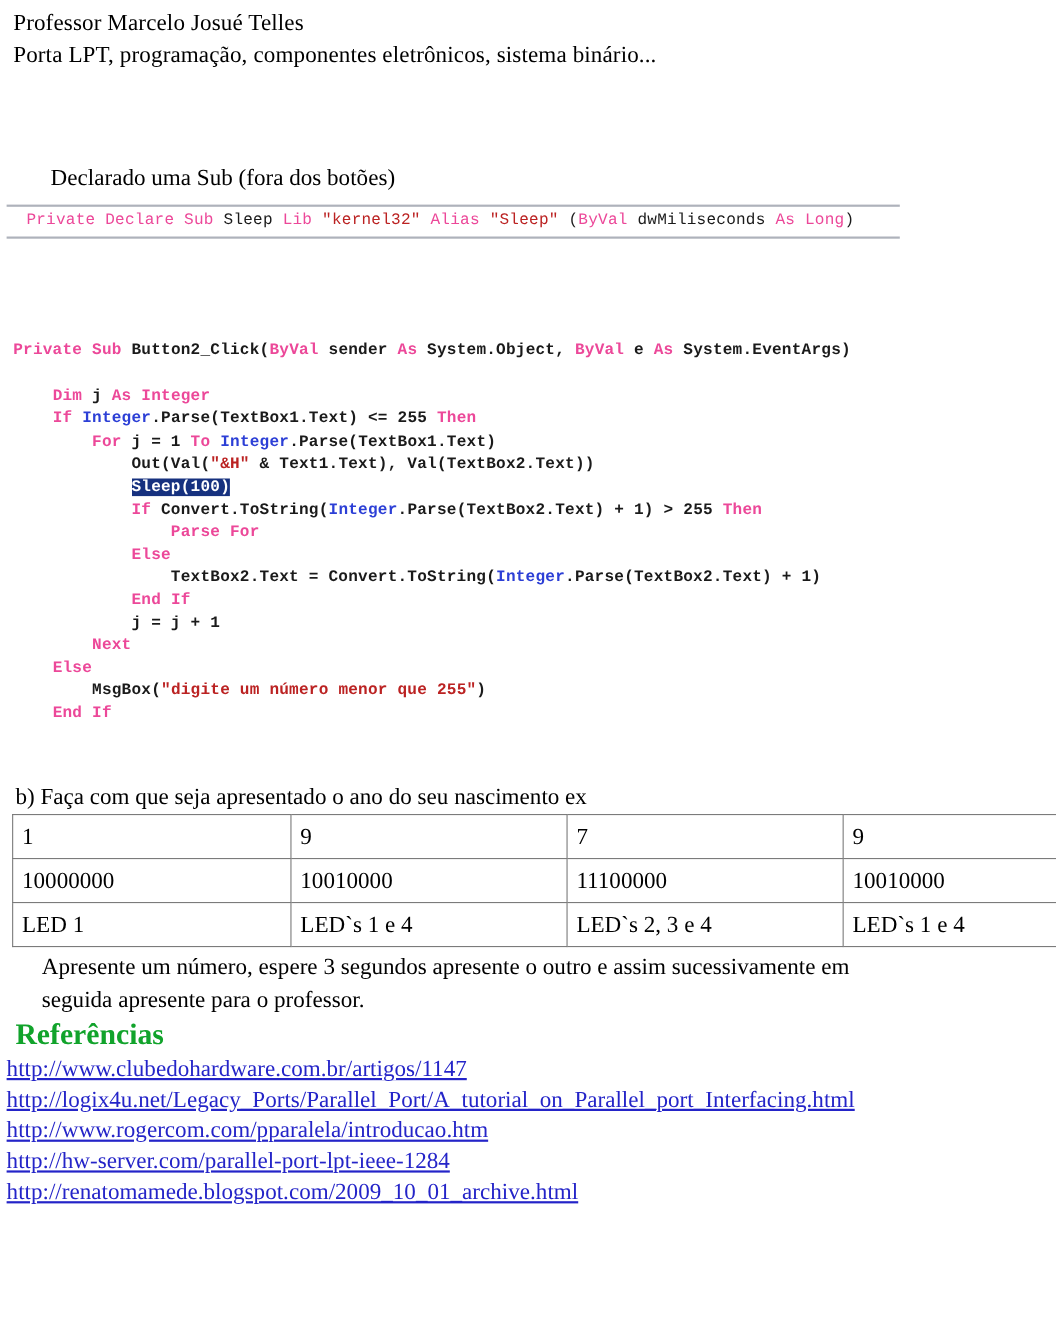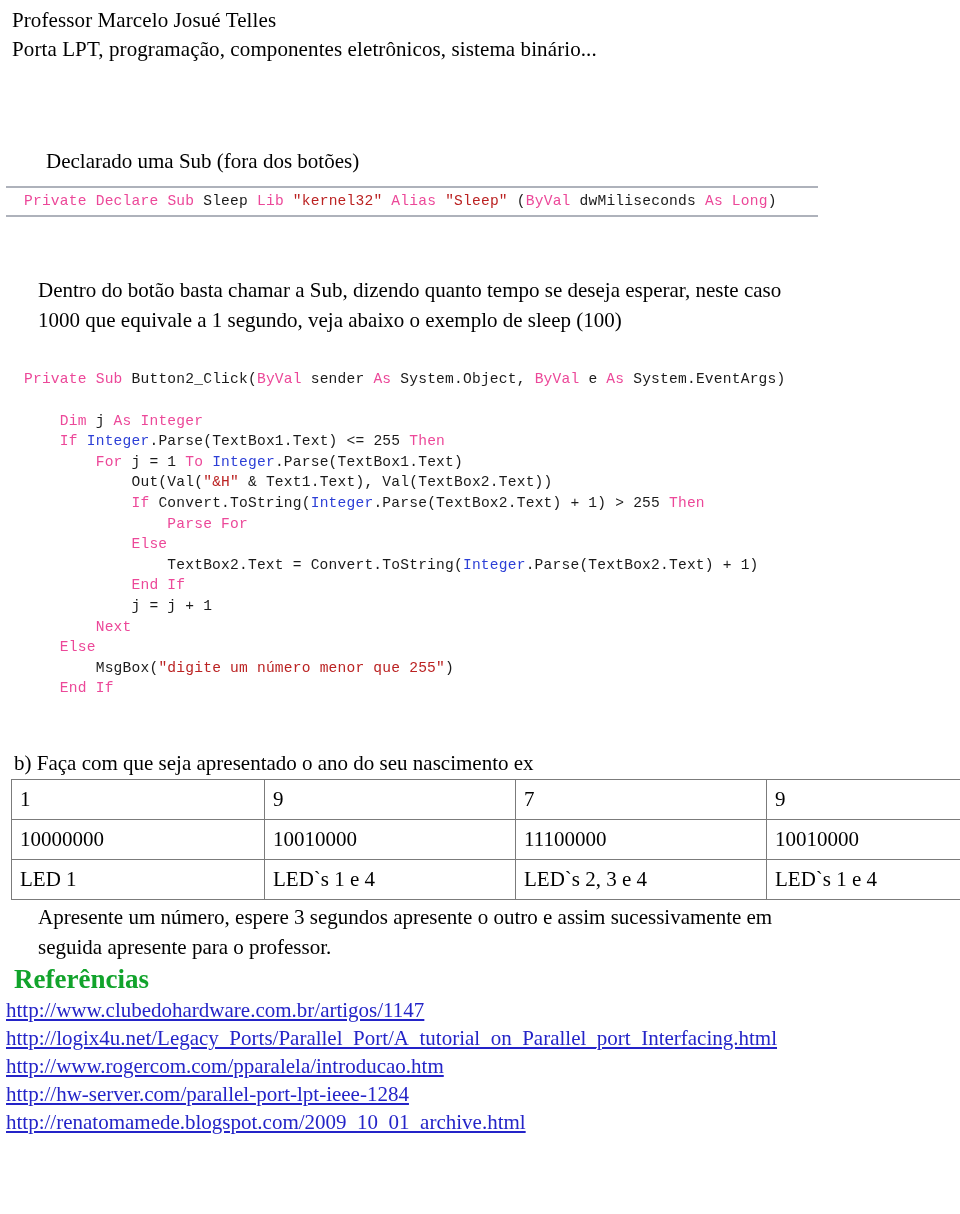--- a/index.html
+++ b/index.html
@@ -60,21 +60,22 @@
     line-height: 20.4px;
     white-space: pre;
     color: #1a1a1a;
     letter-spacing: 0.2px;
   }
   .code-boxed .code {
     padding-left: 18px;
     font-size: 14.6px;
   }
   .code-block {
-    padding-left: 24px;
+    padding-left: 12px;
+    font-weight: bold;
   }
   .code-block .code {
     line-height: 20.6px;
     font-size: 14.6px;
   }
   .kw   { color: #ec4899; }     
   .typ  { color: #2c3fd6; }     
   .str  { color: #bb2222; }     
   .pln  { color: #1a1a1a; }     
   .sel  { background: #16317f; color: #ffffff; }
@@ -144,31 +145,31 @@
   <div class="para para-indent">Declarado uma Sub (fora dos botões)</div>
   <div style="height:10px"></div>
 
   <div class="code-boxed">
     <div class="code" id="declare-code"><span class="kw">Private</span><span class="pln"> </span><span class="kw">Declare</span><span class="pln"> </span><span class="kw">Sub</span><span class="pln"> Sleep </span><span class="kw">Lib</span><span class="pln"> </span><span class="str">"kernel32"</span><span class="pln"> </span><span class="kw">Alias</span><span class="pln"> </span><span class="str">"Sleep"</span><span class="pln"> (</span><span class="kw">ByVal</span><span class="pln"> dwMiliseconds </span><span class="kw">As</span><span class="pln"> </span><span class="kw">Long</span><span class="pln">)</span></div>
   </div>
 
   <div class="spacer-lg"></div>
   <div style="height:18px"></div>
 
-  <div class="para">Dentro do botão basta chamar a Sub, dizendo quanto tempo se deseja esperar, neste caso 1000 que equivale a 1 segundo, veja abaixo o exemplo de sleep (100)</div>
 
   <div style="height:34px"></div>
 
   <div class="code-block" id="main-code">
       <div class="code"><span class="pln"></span><span class="kw">Private</span><span class="pln"> </span><span class="kw">Sub</span><span class="pln"> Button2_Click(</span><span class="kw">ByVal</span><span class="pln"> sender </span><span class="kw">As</span><span class="pln"> System.Object, </span><span class="kw">ByVal</span><span class="pln"> e </span><span class="kw">As</span><span class="pln"> System.EventArgs)</span></div>
       <div class="code">&nbsp;</div>
       <div class="code"><span class="pln">    </span><span class="kw">Dim</span><span class="pln"> j </span><span class="kw">As</span><span class="pln"> </span><span class="kw">Integer</span></div>
       <div class="code"><span class="pln">    </span><span class="kw">If</span><span class="pln"> </span><span class="typ">Integer</span><span class="pln">.Parse(TextBox1.Text) &lt;= 255 </span><span class="kw">Then</span></div>
       <div class="code"><span class="pln">        </span><span class="kw">For</span><span class="pln"> j = 1 </span><span class="kw">To</span><span class="pln"> </span><span class="typ">Integer</span><span class="pln">.Parse(TextBox1.Text)</span></div>
       <div class="code"><span class="pln">            </span><span class="pln">Out(Val(</span><span class="str">"&amp;H"</span><span class="pln"> &amp; Text1.Text), Val(TextBox2.Text))</span></div>
+      <div class="code"><span class="pln">            </span><span class="sel">Sleep(100)</span></div>
       <div class="code"><span class="pln">            </span><span class="kw">If</span><span class="pln"> Convert.ToString(</span><span class="typ">Integer</span><span class="pln">.Parse(TextBox2.Text) + 1) &gt; 255 </span><span class="kw">Then</span></div>
       <div class="code"><span class="pln">                </span><span class="kw">Parse</span><span class="pln"> </span><span class="kw">For</span></div>
       <div class="code"><span class="pln">            </span><span class="kw">Else</span></div>
       <div class="code"><span class="pln">                </span><span class="pln">TextBox2.Text = Convert.ToString(</span><span class="typ">Integer</span><span class="pln">.Parse(TextBox2.Text) + 1)</span></div>
       <div class="code"><span class="pln">            </span><span class="kw">End</span><span class="pln"> </span><span class="kw">If</span></div>
       <div class="code"><span class="pln">            </span><span class="pln">j = j + 1</span></div>
       <div class="code"><span class="pln">        </span><span class="kw">Next</span></div>
       <div class="code"><span class="pln">    </span><span class="kw">Else</span></div>
       <div class="code"><span class="pln">        </span><span class="pln">MsgBox(</span><span class="str">"digite um número menor que 255"</span><span class="pln">)</span></div>
       <div class="code"><span class="pln">    </span><span class="kw">End</span><span class="pln"> </span><span class="kw">If</span></div>

